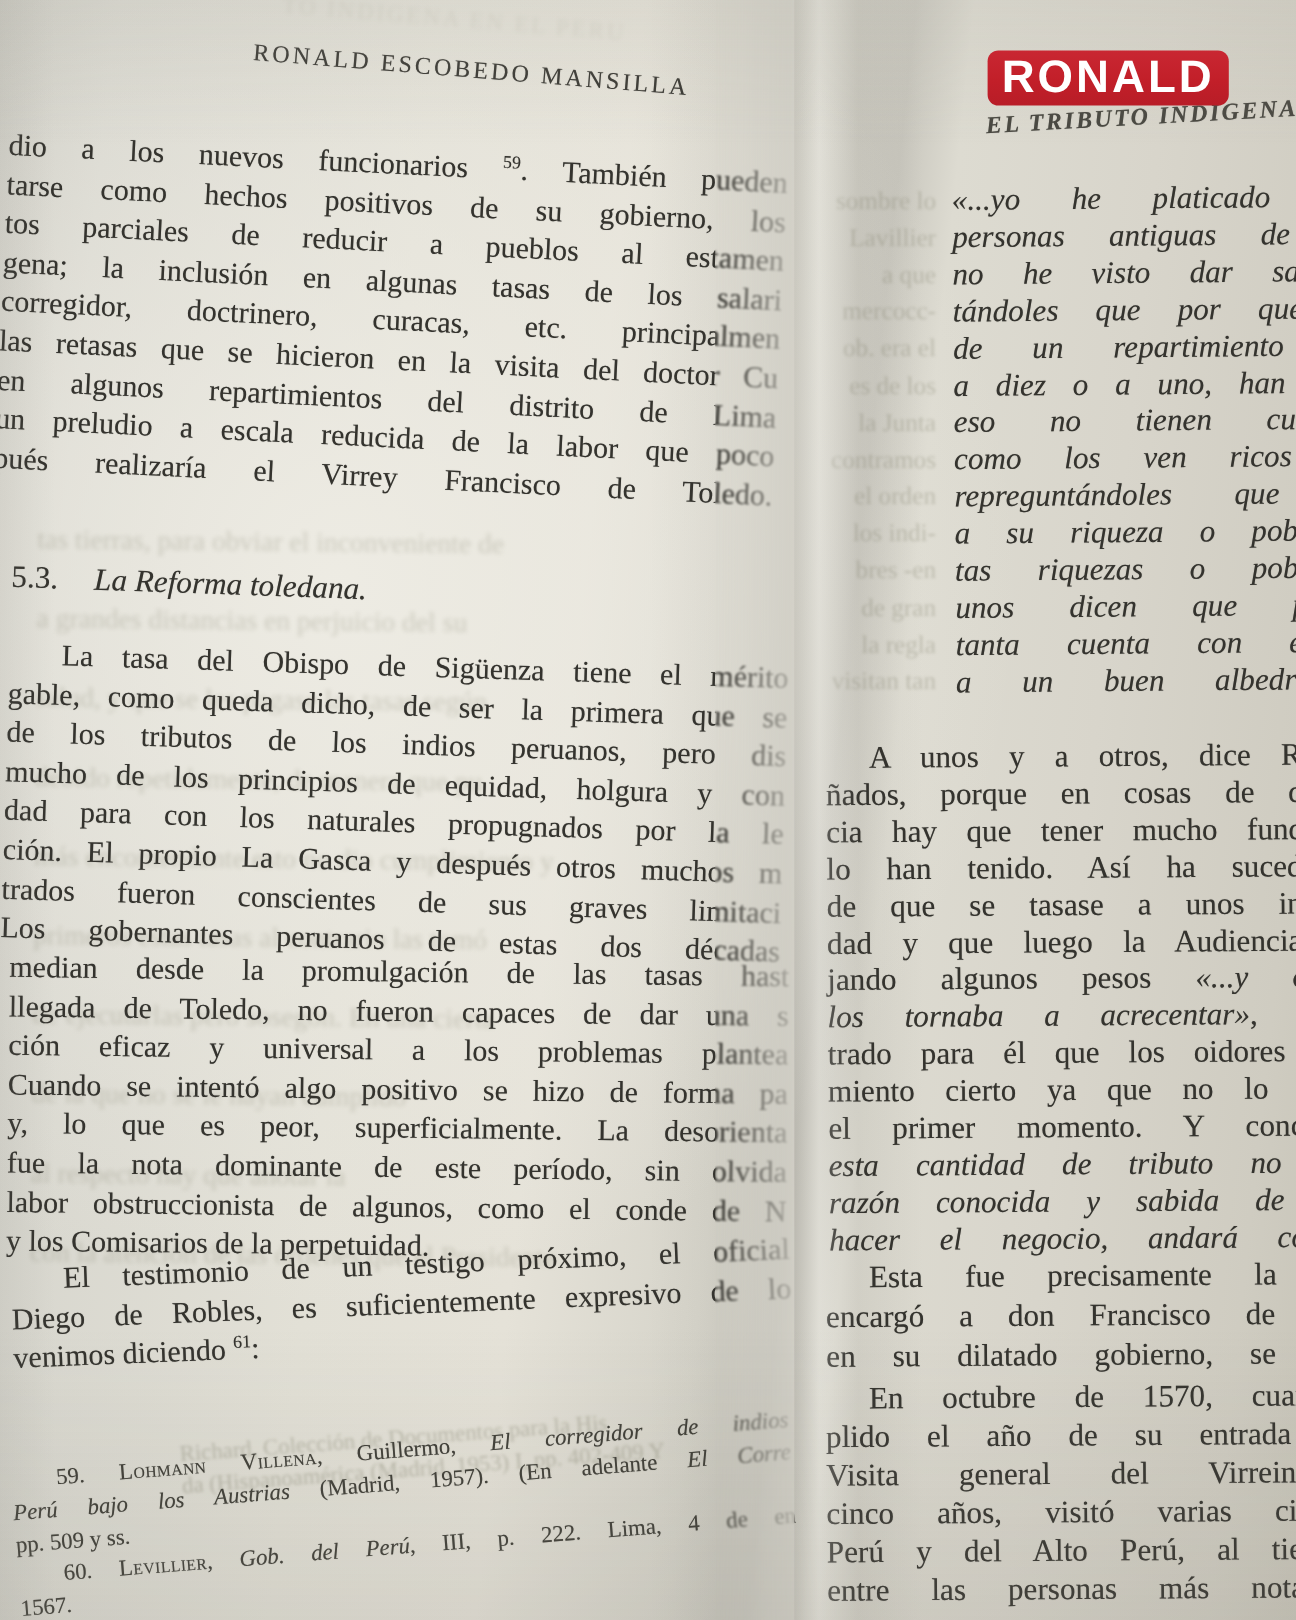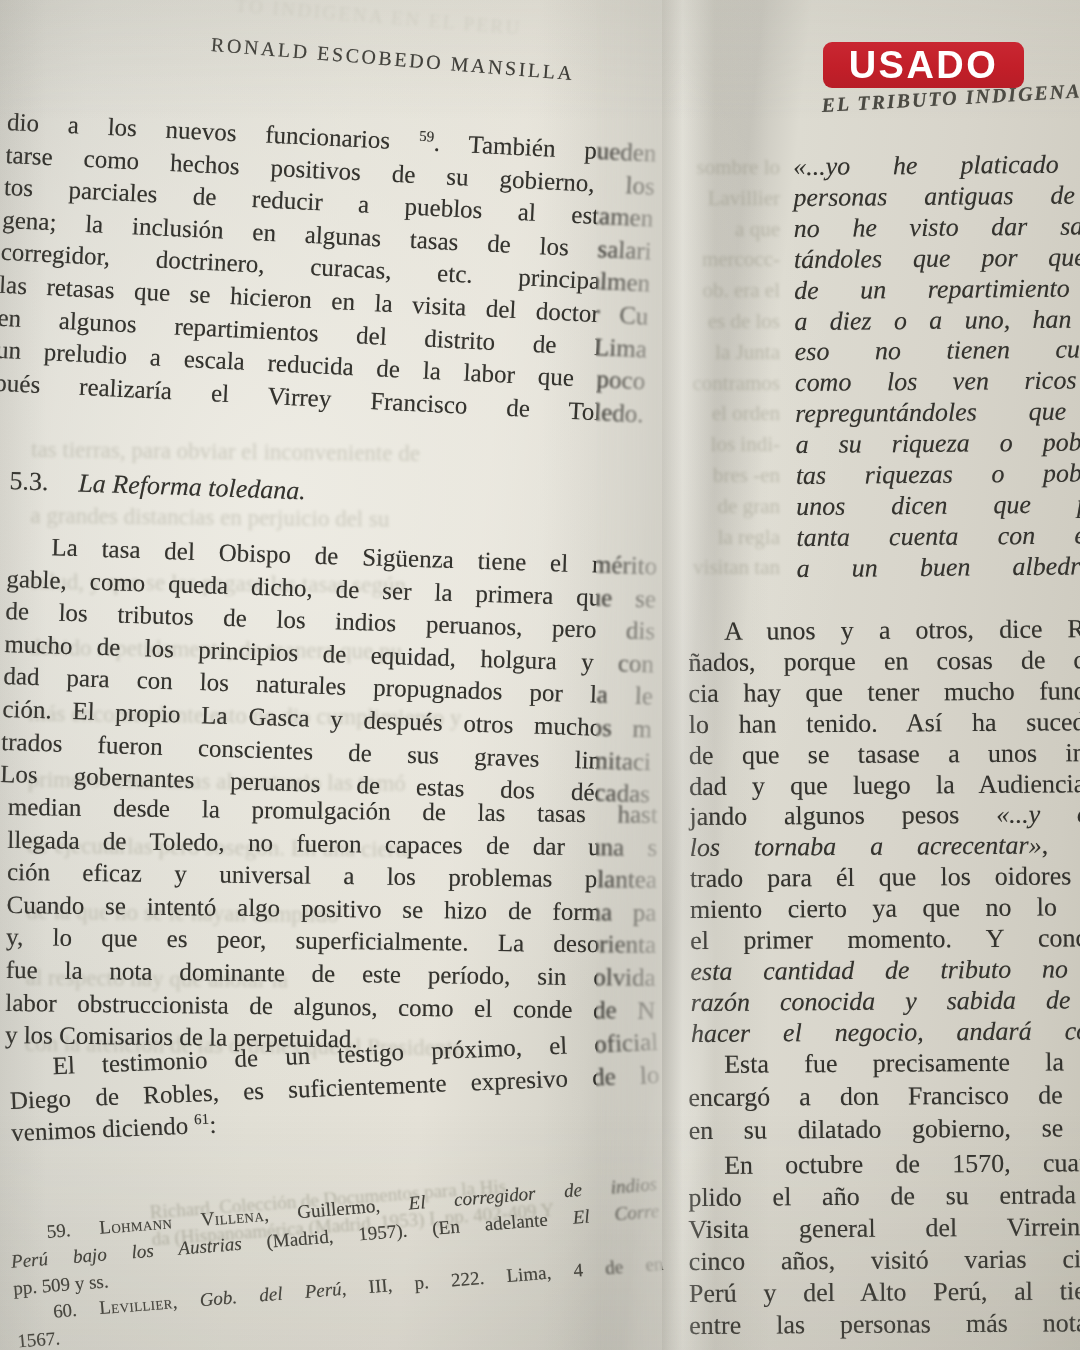--- a/index.html
+++ b/index.html
@@ -208,13 +208,13 @@
     <div class="line">Visita general del Virreinato.</div>
     <div class="line">cinco años, visitó varias ciuda</div>
     <div class="line">Perú y del Alto Perú, al tiemp</div>
     <div class="line">entre las personas más notable</div>
   </div>
 
 <div class="spine"></div>
 <div class="curl-fade"></div>
 <div class="shade-v"></div>
 
-<div class="badge">USADO</div>
+<div class="badge">RONALD</div>
 
 </body></html>

